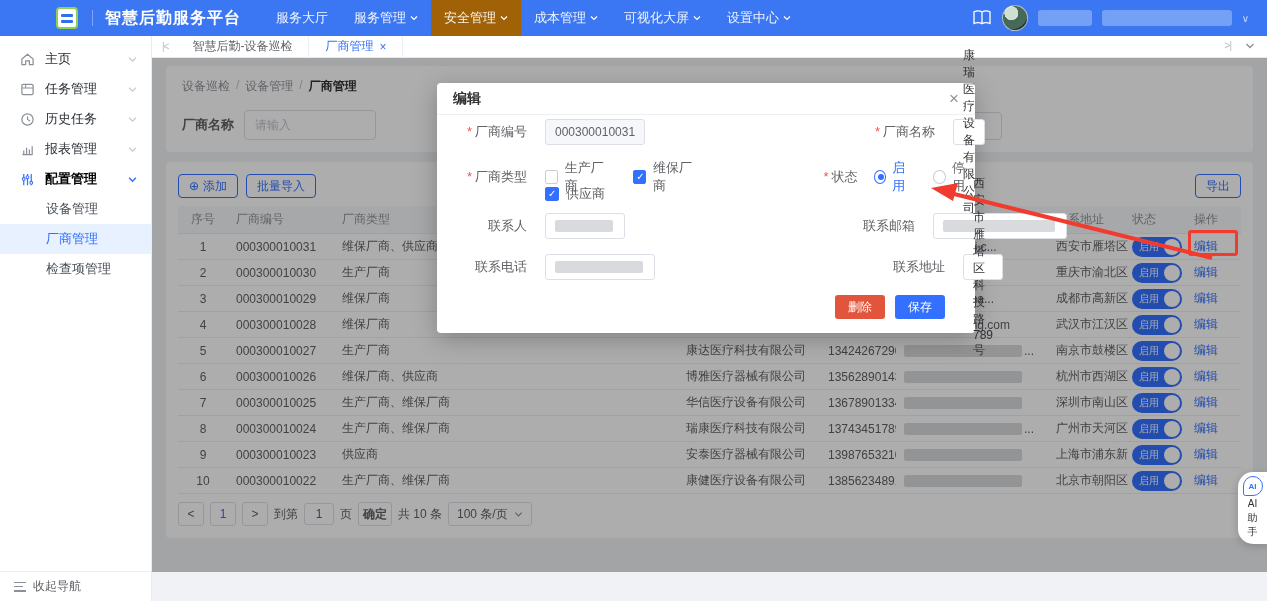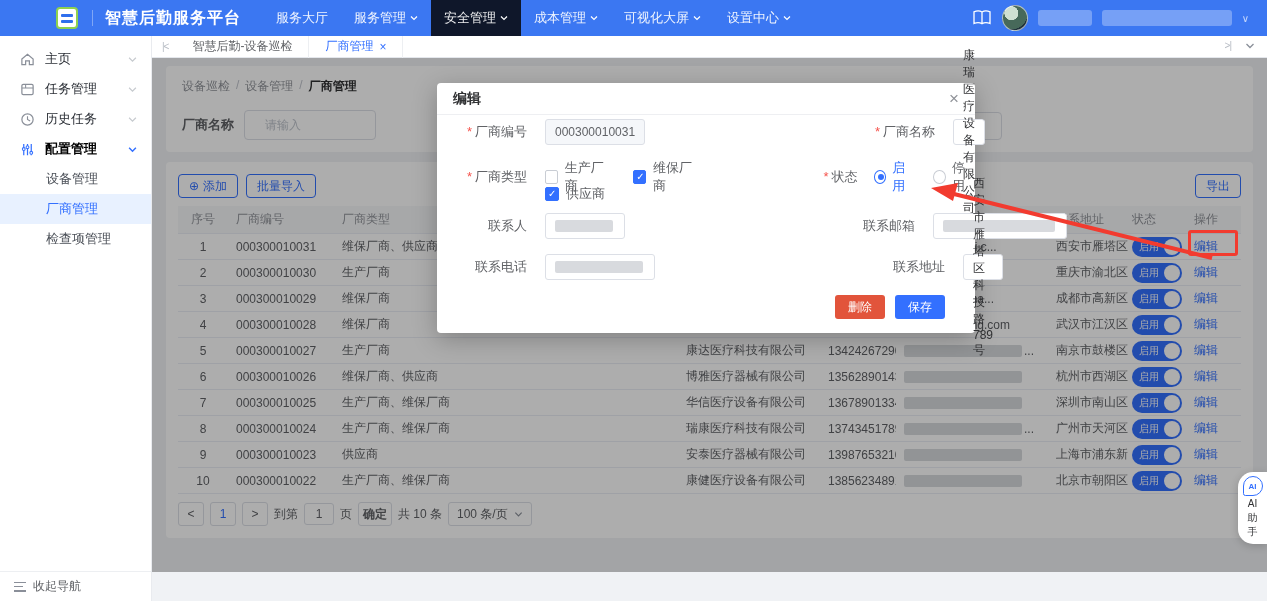--- a/index.html
+++ b/index.html
@@ -8,21 +8,21 @@
   #app { position:relative; width:1267px; height:601px; background:#F0F2F5; overflow:hidden; margin:0 auto; }
 
   
   .topnav { position:absolute; left:0; top:0; width:1267px; height:36px; background:#3B77F2; display:flex; align-items:center; z-index:10; }
   .logo-box { margin-left:56px; width:22px; height:22px; border:2px solid #8FD14F; border-radius:4px; background:#fff; display:flex; flex-direction:column; justify-content:center; gap:3px; padding:3px; }
   .logo-box i { display:block; height:3px; background:#2F6FED; border-radius:1px; }
   .nav-divider { width:1px; height:16px; background:rgba(255,255,255,.35); margin:0 12px 0 14px; }
   .nav-title { color:#fff; font-size:16px; font-weight:bold; letter-spacing:1px; white-space:nowrap; }
   .nav-menu { display:flex; align-items:center; height:36px; margin-left:22px; }
   .nav-item { height:36px; display:flex; align-items:center; gap:4px; padding:0 13px; color:rgba(255,255,255,.92); font-size:13px; cursor:pointer; white-space:nowrap; }
-  .nav-item.active { background:#0f172a; }
+  .nav-item.active { background:#a16207; }
   .chev { width:8px; height:8px; display:inline-block; }
   .chev svg { display:block; }
   .nav-right { margin-left:auto; display:flex; align-items:center; margin-right:18px; gap:10px; }
   .book-icon { width:20px; height:16px; }
   .avatar { width:26px; height:26px; border-radius:50%; background:radial-gradient(circle at 35% 30%,#cfe0d2 0 30%,#47695a 31% 70%,#20323c 71%); border:1px solid rgba(255,255,255,.6); }
   .nav-redact { height:16px; border-radius:3px; background:rgba(255,255,255,.30); }
   .nav-redact.r1 { width:54px; }
   .nav-redact.r2 { width:130px; }
   .nav-caret { color:rgba(255,255,255,.7); font-size:10px; }
 
@@ -50,21 +50,21 @@
   .tab-right { margin-left:auto; display:flex; gap:14px; margin-right:12px; color:#b7bcc4; }
 
   .content { position:absolute; left:0; top:22px; right:0; bottom:29px; background:#F0F2F5; overflow:hidden; }
   .card { background:#fff; border-radius:4px; margin:0 14px; position:relative; }
   .card1 { margin-top:8px; height:86px; }
   .breadcrumb { position:absolute; left:16px; top:12px; font-size:12px; color:#909399; display:flex; gap:6px; }
   .breadcrumb .sep { color:#c0c4cc; }
   .breadcrumb .last { color:#303133; font-weight:bold; }
   .search-row { position:absolute; left:16px; top:44px; display:flex; align-items:center; }
   .search-label { font-size:13px; color:#606266; font-weight:bold; margin-right:10px; }
-  .search-input { width:132px; height:30px; border:1px solid #DCDFE6; border-radius:4px; display:flex; align-items:center; padding:0 20px; font-size:12px; color:#BFC4CC; background:#fff; }
+  .search-input { width:132px; height:30px; border:1px solid #DCDFE6; border-radius:4px; display:flex; align-items:center; padding:0 10px; font-size:12px; color:#BFC4CC; background:#fff; }
   .btn-ghost-gray { position:absolute; left:776px; top:46px; width:60px; height:28px; border:1px solid #DCDFE6; border-radius:4px; background:#fff; display:flex; align-items:center; justify-content:center; font-size:13px; color:#606266; }
 
   .card2 { margin-top:10px; padding:12px; }
   .toolbar { display:flex; align-items:center; gap:8px; }
   .btn-outline { height:24px; padding:0 10px; border:1px solid #3370FF; border-radius:4px; background:#fff; color:#3370FF; font-size:12px; display:flex; align-items:center; gap:4px; cursor:pointer; }
   .btn-export { margin-left:auto;align-items:center; }
   .tbl { margin-top:8px; border:0; width:1063px; }
   .tr { display:flex; align-items:center; height:26px; border-bottom:1px solid #EBEEF5; }
   .tr.head { background:#F7F8FA; color:#909399; height:28px; border-bottom:1px solid #EBEEF5; }
   .td { padding:0 8px; font-size:12px; color:#606266; white-space:nowrap; overflow:hidden; }
@@ -212,20 +212,29 @@
     <div class="side-item">
       <span class="s-icon"><svg viewBox="0 0 16 16" width="15" height="15">
             <circle cx="8" cy="8" r="6" fill="none" stroke="#8a8f99" stroke-width="1.3"></circle>
             <path d="M8 4.5 L8 8 L10.8 9.6" fill="none" stroke="#8a8f99" stroke-width="1.2"></path>
           </svg></span>
       <span>历史任务</span>
       <span class="s-chev"><svg viewBox="0 0 8 8" width="9" height="9">
             <path d="M1 2.5 L4 5.5 L7 2.5" fill="none" stroke="#9aa0a8" stroke-width="1.1"></path>
           </svg></span>
     </div>
+    <div class="side-item">
+      <span class="s-icon"><svg viewBox="0 0 16 16" width="15" height="15">
+            <path d="M2.5 13.5 L13.5 13.5 M4 13 L4 9 M7 13 L7 6 M10 13 L10 8 M13 13 L13 4.5" stroke="#8a8f99" stroke-width="1.3" fill="none"></path>
+          </svg></span>
+      <span>报表管理</span>
+      <span class="s-chev"><svg viewBox="0 0 8 8" width="9" height="9">
+            <path d="M1 2.5 L4 5.5 L7 2.5" fill="none" stroke="#9aa0a8" stroke-width="1.1"></path>
+          </svg></span>
+    </div>
     <div class="side-item active">
       <span class="s-icon"><svg viewBox="0 0 16 16" width="15" height="15">
             <path d="M4 2 L4 6 M4 9 L4 14 M8 2 L8 4 M8 7 L8 14 M12 2 L12 10 M12 13 L12 14" stroke="#3370FF" stroke-width="1.3" fill="none"></path>
             <circle cx="4" cy="7.5" r="1.5" fill="none" stroke="#3370FF" stroke-width="1.1"></circle>
             <circle cx="8" cy="5.5" r="1.5" fill="none" stroke="#3370FF" stroke-width="1.1"></circle>
             <circle cx="12" cy="11.5" r="1.5" fill="none" stroke="#3370FF" stroke-width="1.1"></circle>
           </svg></span>
       <span>配置管理</span>
       <span class="s-chev"><svg viewBox="0 0 8 8" width="9" height="9">
             <path d="M1 2.5 L4 5.5 L7 2.5" fill="none" stroke="#3370FF" stroke-width="1.3"></path>

